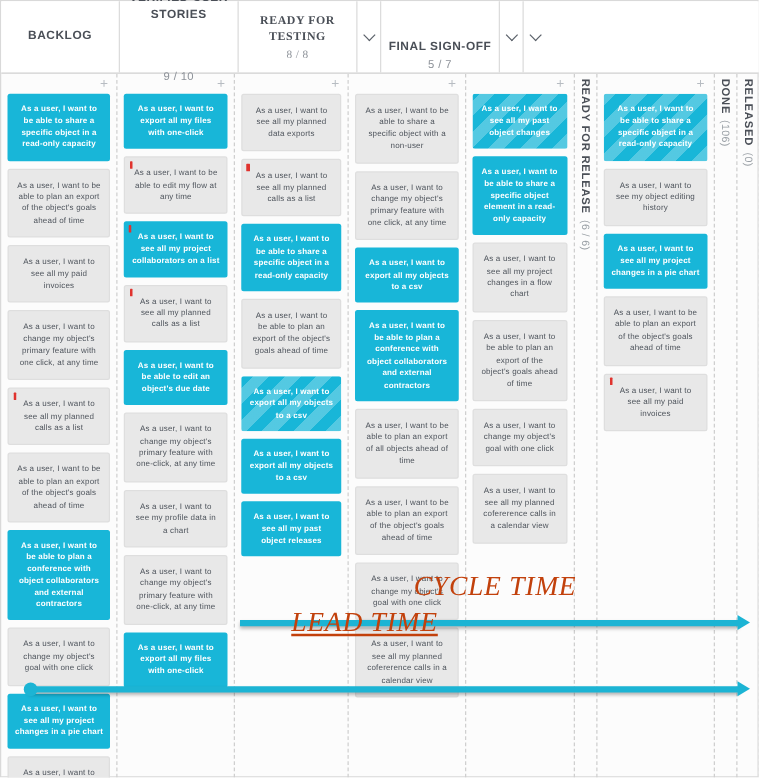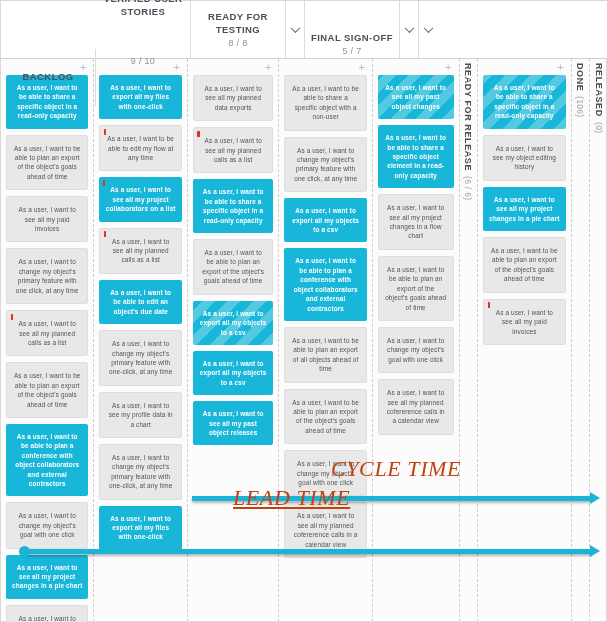--- a/index.html
+++ b/index.html
@@ -181,28 +181,28 @@
     border-radius: 50%;
     background: #1cb4d4;
   }
 </style>
 </head>
 <body>
 
 <div id="board">
 
   <div class="header-row">
-      <div class="col-head" style="width: 95px; margin-top: 48px;">
+      <div class="col-head" style="width: 95px;">
         <div class="ch-title">BACKLOG</div>
       </div>
       <div class="col-head" style="width: 95px; gap: 36px;">
         <div class="ch-title">VERIFIED USER STORIES</div>
         <div class="ch-count">9 / 10</div>
       </div>
-      <div class="col-head" style="width: 95px;">
+      <div class="col-head" style="width: 95px; font-family: Liberation Serif, serif;">
         <div class="ch-title">READY FOR TESTING</div>
         <div class="ch-count">8 / 8</div>
       </div>
       <div class="chev-head">
         <span class="chev"></span>
       </div>
       <div class="col-head" style="width: 95px; justify-content: flex-end;">
         <div class="ch-title">FINAL SIGN-OFF</div>
         <div class="ch-count">5 / 7</div>
       </div>

